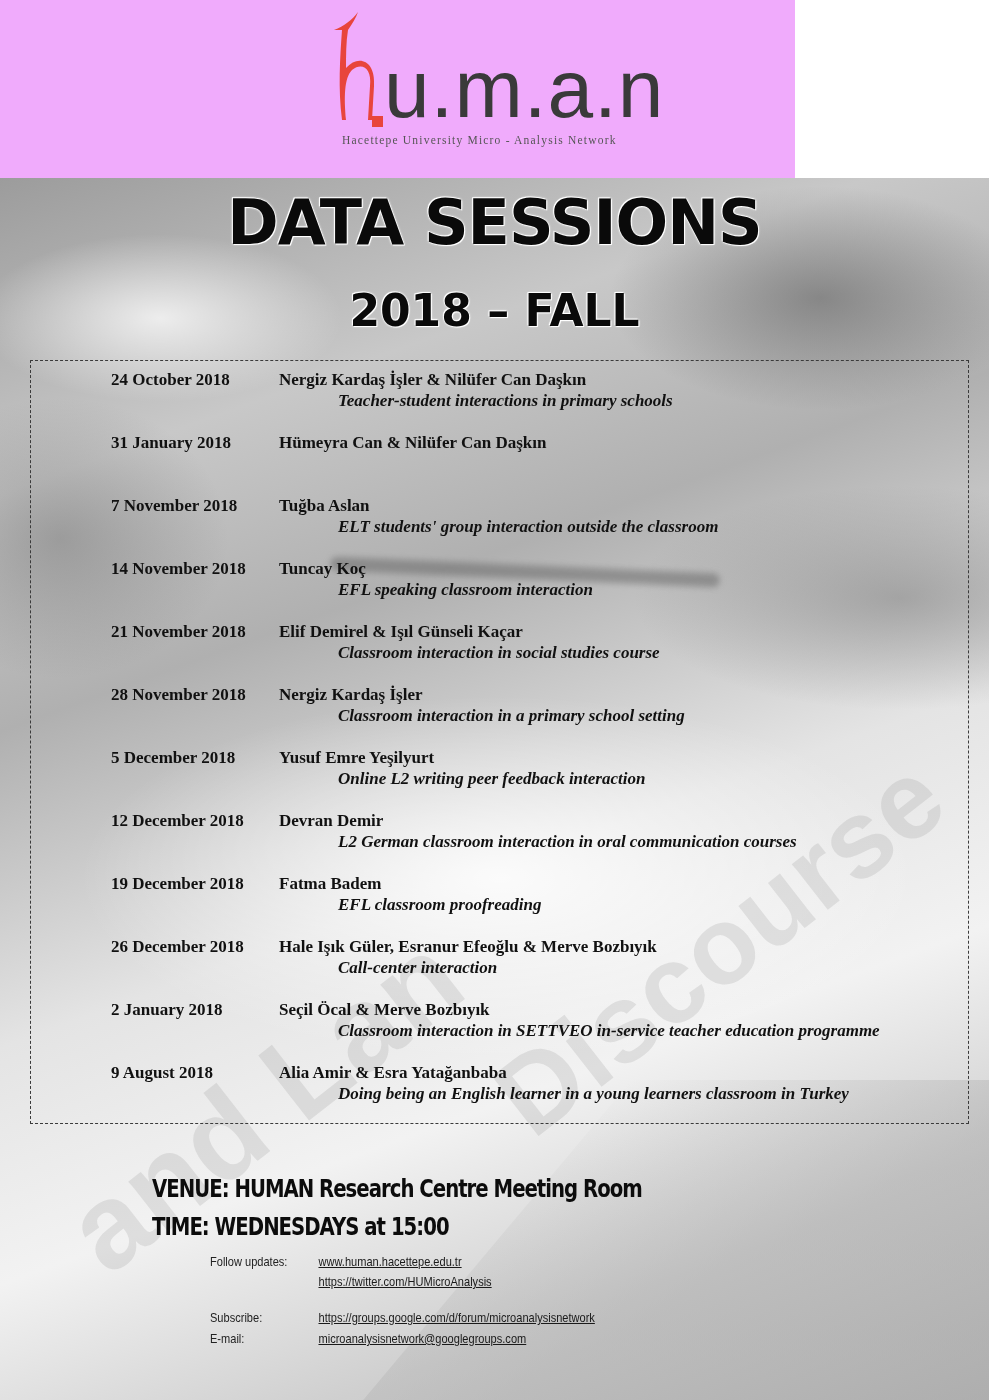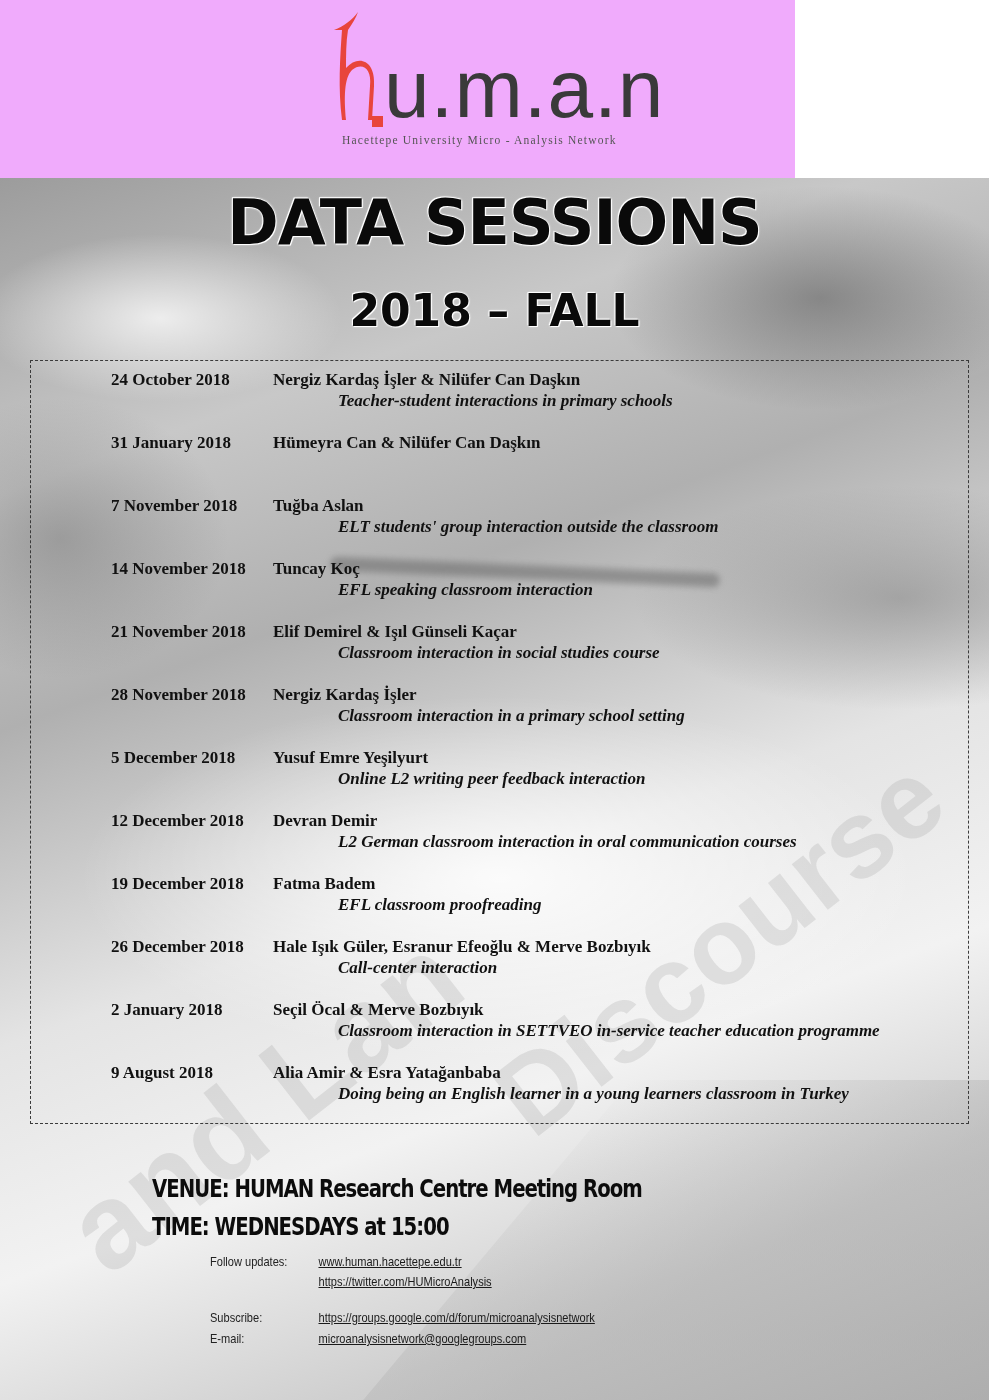--- a/index.html
+++ b/index.html
@@ -66,21 +66,21 @@
     .title-sub { top: 285px; font-size: 44px; }
     .sessions {
       position: absolute; left: 30px; top: 360px; width: 939px; height: 764px;
       border: 1.3px dashed #3a3a3a; box-sizing: border-box;
     }
     .session {
       position: absolute; left: 72px; width: 860px; height: 50px;
       font-size: 17px; line-height: 21px;
     }
     .s-date { position: absolute; left: 0; top: 8px; font-weight: bold; white-space: nowrap; margin-left: 8px; }
-    .s-presenter { position: absolute; left: 170px; top: 8px; font-weight: bold; white-space: nowrap; }
+    .s-presenter { position: absolute; left: 176px; top: 8px; font-weight: bold; white-space: nowrap; }
     .s-topic { position: absolute; left: 235px; top: 29px; font-weight: bold; font-style: italic; white-space: nowrap; }
     .footer {
       position: absolute; left: 152px; top: 1170px; width: 700px;
       font-family: "DejaVu Sans", sans-serif;
     }
     .f-line {
       font-weight: bold; font-size: 24px; line-height: 38px; color: #0c0c0c;
       letter-spacing: -1.2px; transform: scaleX(0.82); transform-origin: left center; white-space: nowrap;
     }
     .info {

